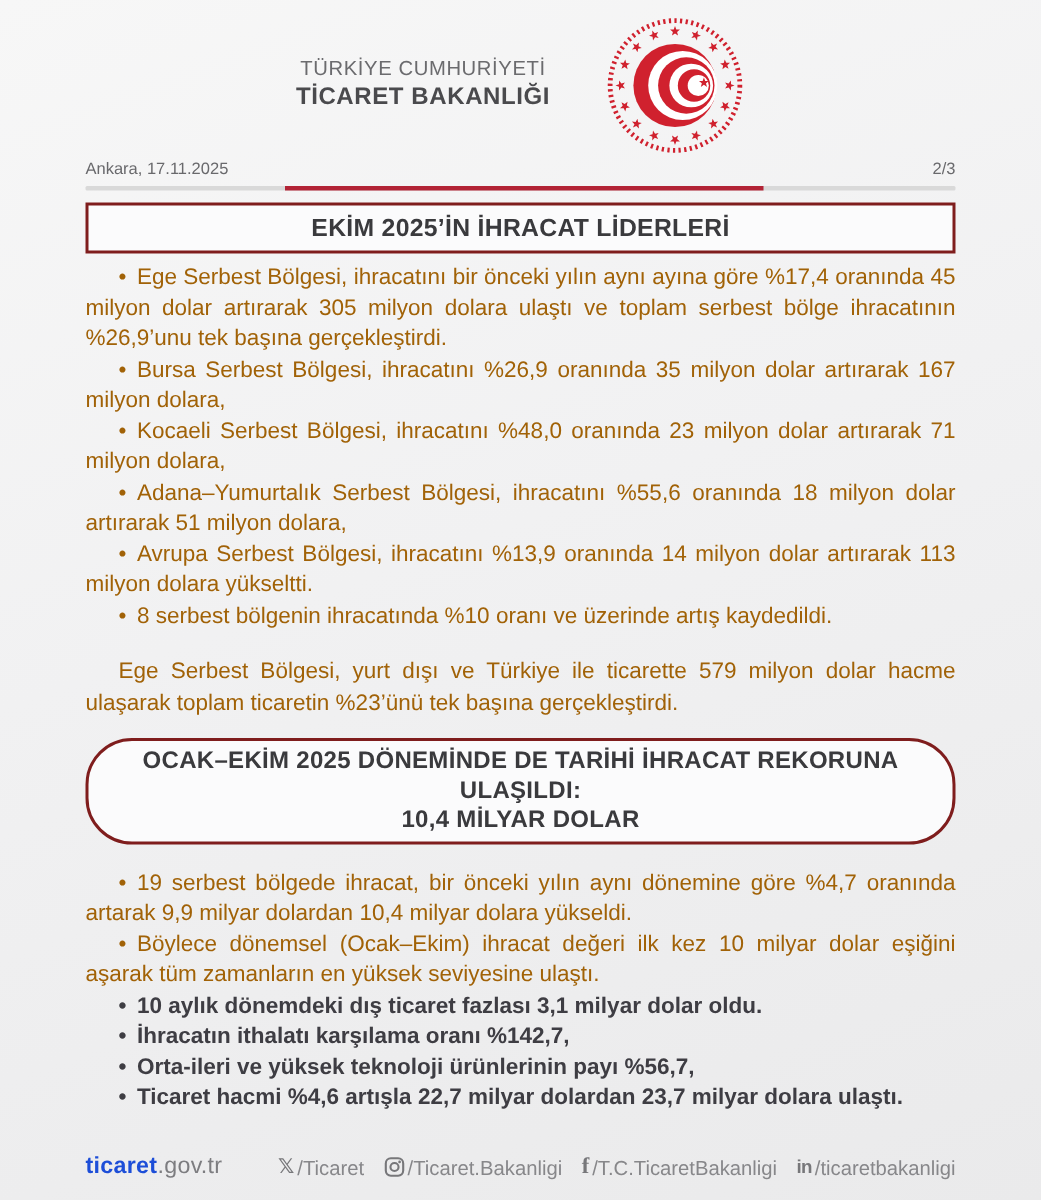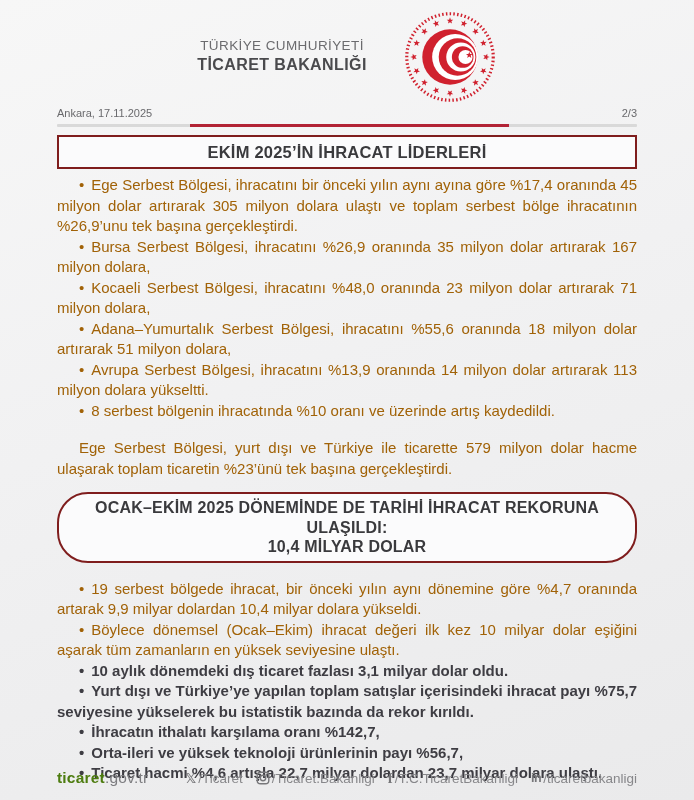--- a/index.html
+++ b/index.html
@@ -46,21 +46,21 @@
   p.bullet::before{content:"•";padding-right:7px;}
   p.para{margin-top:17px;}
   p.bold{font-weight:bold;color:#3e3d43;}
 
   
   .footer{
     position:absolute;left:57px;bottom:13px;width:580px;
     display:flex;justify-content:space-between;align-items:center;
   }
   .site{font-size:15.5px;color:#7d7d80;letter-spacing:.2px;}
-  .site .site-bold{font-weight:bold;color:#4d7c0f;}
+  .site .site-bold{font-weight:bold;color:#1d4ed8;}
   .socials{display:flex;align-items:center;gap:13px;}
   .social{display:flex;align-items:center;gap:2px;font-size:13.5px;color:#87878a;text-decoration:none;}
   .social .glyph{color:#77777a;display:inline-flex;align-items:center;}
   .glyph-x{font-weight:bold;font-size:13.5px;}
   .glyph-f{font-weight:bold;font-size:15px;font-family:"Liberation Serif","DejaVu Serif",serif;}
   .glyph-in{font-weight:900;font-size:12.5px;letter-spacing:-0.5px;}
   .glyph svg{display:block;}
 </style>
 </head>
 <body>
@@ -129,21 +129,20 @@
 
     <div class="title-box double">
       <span class="title-line">OCAK–EKİM 2025 DÖNEMİNDE DE TARİHİ İHRACAT REKORUNA ULAŞILDI:</span>
       <span class="title-line">10,4 MİLYAR DOLAR</span>
     </div>
 
     <div class="body-block body-block2">
       <p class="bullet">19 serbest bölgede ihracat, bir önceki yılın aynı dönemine göre %4,7 oranında artarak 9,9 milyar dolardan 10,4 milyar dolara yükseldi.</p>
       <p class="bullet">Böylece dönemsel (Ocak–Ekim) ihracat değeri ilk kez 10 milyar dolar eşiğini aşarak tüm zamanların en yüksek seviyesine ulaştı.</p>
       <p class="bullet bold">10 aylık dönemdeki dış ticaret fazlası 3,1 milyar dolar oldu.</p>
-      <p class="bullet bold">Yurt dışı ve Türkiye’ye yapılan toplam satışlar içerisindeki ihracat payı %75,7 seviyesine yükselerek bu istatistik bazında da rekor kırıldı.</p>
       <p class="bullet bold">İhracatın ithalatı karşılama oranı %142,7,</p>
       <p class="bullet bold">Orta-ileri ve yüksek teknoloji ürünlerinin payı %56,7,</p>
       <p class="bullet bold">Ticaret hacmi %4,6 artışla 22,7 milyar dolardan 23,7 milyar dolara ulaştı.</p>
     </div>
   </div>
 
   <div class="footer">
     <div class="site">
       <span class="site-bold">ticaret</span><span>.gov.tr</span>
     </div>

